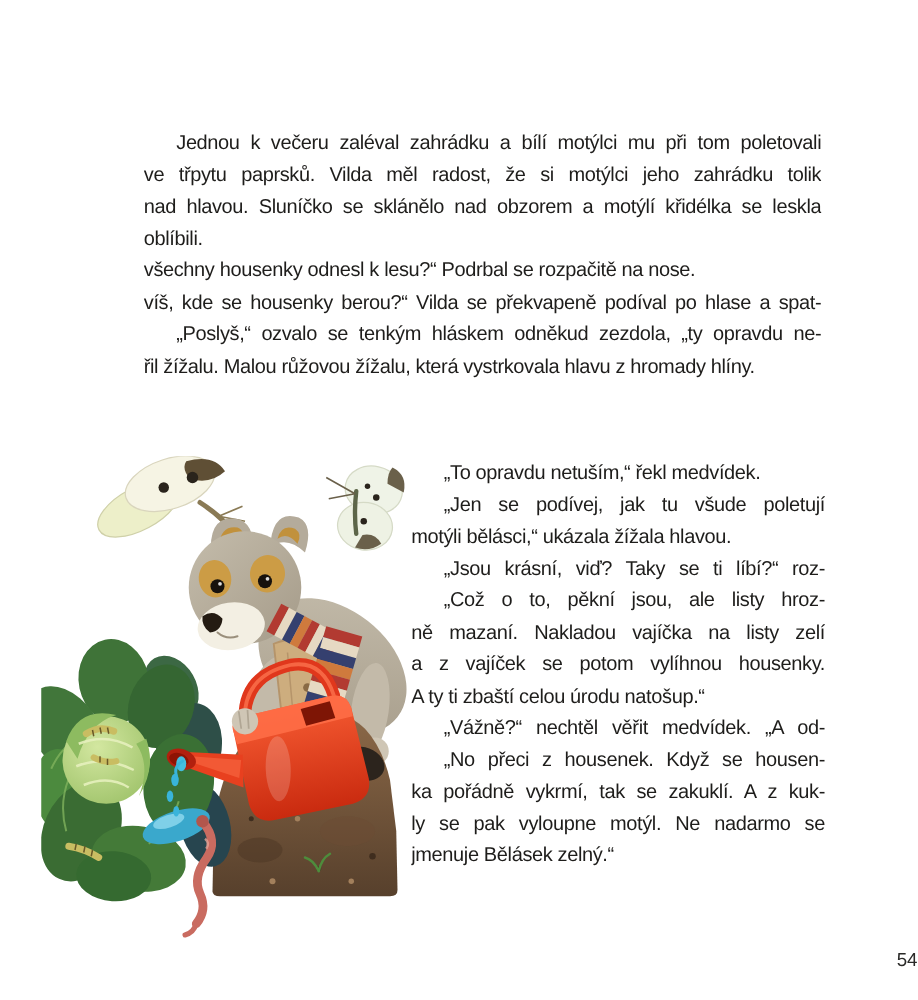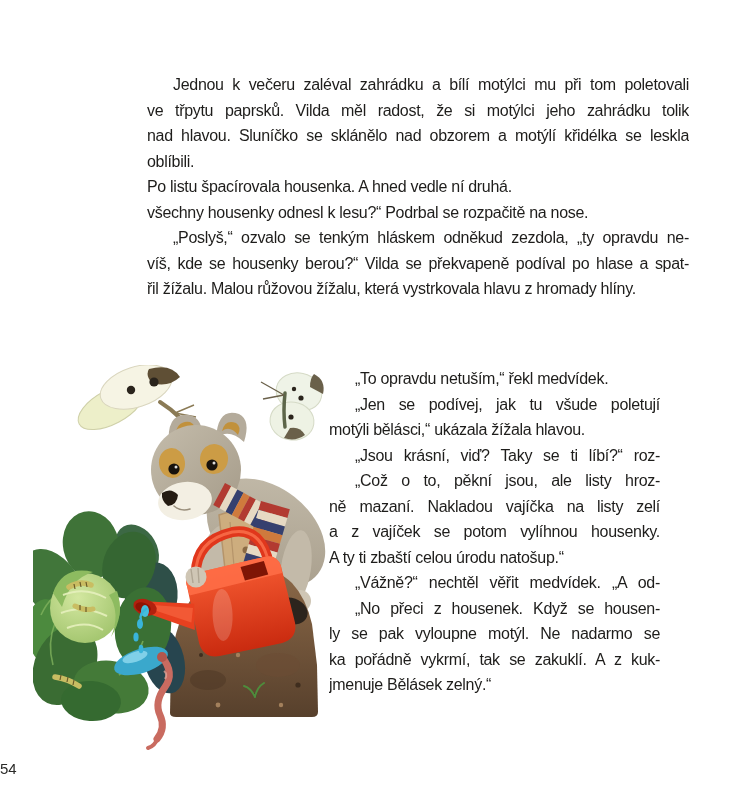--- a/index.html
+++ b/index.html
@@ -1,63 +1,62 @@
 <!DOCTYPE html>
 <html><head>
 <meta charset="utf-8">
 <style>
   html,body { margin:0; padding:0; background:#ffffff; }
   .page {
     position:relative; width:734px; height:800px; background:#ffffff;
     font-family:"Liberation Sans", sans-serif; color:#1e1d1b; overflow:hidden;
   }
   .textblock { position:absolute; }
-  #top-block  { left:115px; top:72px;  width:542px;margin-left:32px; }
+  #top-block  { left:115px; top:102px;  width:542px; }
   #col-block  { left:329px; top:366px; width:331px; }
   .line {
     height:25.5px; line-height:25.5px; font-size:16px;
     letter-spacing:-0.3px; overflow:hidden;
   }
   .indent { text-indent:26px; }
   .justify { text-align:justify; text-align-last:justify; }
   .pagenum {
-    position:absolute; left:0; right:0; top:760px; text-align:left;
+    position:absolute; left:0; right:0; top:760px; text-align:right;
     font-size:15px; color:#2a2a28; letter-spacing:0;
   }
 </style>
 </head>
 <body>
 
 <div class="page">
 
   <div id="top-block" class="textblock">
     <div class="line indent justify">Jednou k večeru zaléval zahrádku a bílí motýlci mu při tom poletovali</div>
     <div class="line justify">ve třpytu paprsků. Vilda měl radost, že si motýlci jeho zahrádku tolik</div>
     <div class="line justify">nad hlavou. Sluníčko se sklánělo nad obzorem a motýlí křidélka se leskla</div>
     <div class="line">oblíbili.</div>
-    <div class="line">Po listu špacírovala housenka. A hned vedle ní druhá.</div>
     <div class="line">všechny housenky odnesl k lesu?“ Podrbal se rozpačitě na nose.</div>
+    <div class="line justify">víš, kde se housenky berou?“ Vilda se překvapeně podíval po hlase a spat-</div>
     <div class="line indent justify">„Poslyš,“ ozvalo se tenkým hláskem odněkud zezdola, „ty opravdu ne-</div>
-    <div class="line justify">víš, kde se housenky berou?“ Vilda se překvapeně podíval po hlase a spat-</div>
     <div class="line">řil žížalu. Malou růžovou žížalu, která vystrkovala hlavu z hromady hlíny.</div>
   </div>
 
   <div id="col-block" class="textblock">
     <div class="line indent">„To opravdu netuším,“ řekl medvídek.</div>
     <div class="line indent justify">„Jen se podívej, jak tu všude poletují</div>
     <div class="line">motýli bělásci,“ ukázala žížala hlavou.</div>
     <div class="line indent justify">„Jsou krásní, viď? Taky se ti líbí?“ roz-</div>
     <div class="line indent justify">„Což o to, pěkní jsou, ale listy hroz-</div>
     <div class="line justify">ně mazaní. Nakladou vajíčka na listy zelí</div>
     <div class="line justify">a z vajíček se potom vylíhnou housenky.</div>
     <div class="line">A ty ti zbaští celou úrodu natošup.“</div>
     <div class="line indent justify">„Vážně?“ nechtěl věřit medvídek. „A od-</div>
     <div class="line indent justify">„No přeci z housenek. Když se housen-</div>
+    <div class="line justify">ka pořádně vykrmí, tak se zakuklí. A z kuk-</div>
     <div class="line justify">ly se pak vyloupne motýl. Ne nadarmo se</div>
-    <div class="line justify">ka pořádně vykrmí, tak se zakuklí. A z kuk-</div>
     <div class="line">jmenuje Bělásek zelný.“</div>
   </div>
 
   <svg style="position:absolute;left:33px;top:365px" width="300" height="390" viewBox="0 0 300 390">
     <defs>
       <linearGradient id="furG" x1="0" y1="0" x2="1" y2="1">
         <stop offset="0" stop-color="#c4bcab"></stop>
           <stop offset="1" stop-color="#a59b89"></stop>
       </linearGradient>
       <linearGradient id="canG" x1="0" y1="0" x2="0" y2="1">

